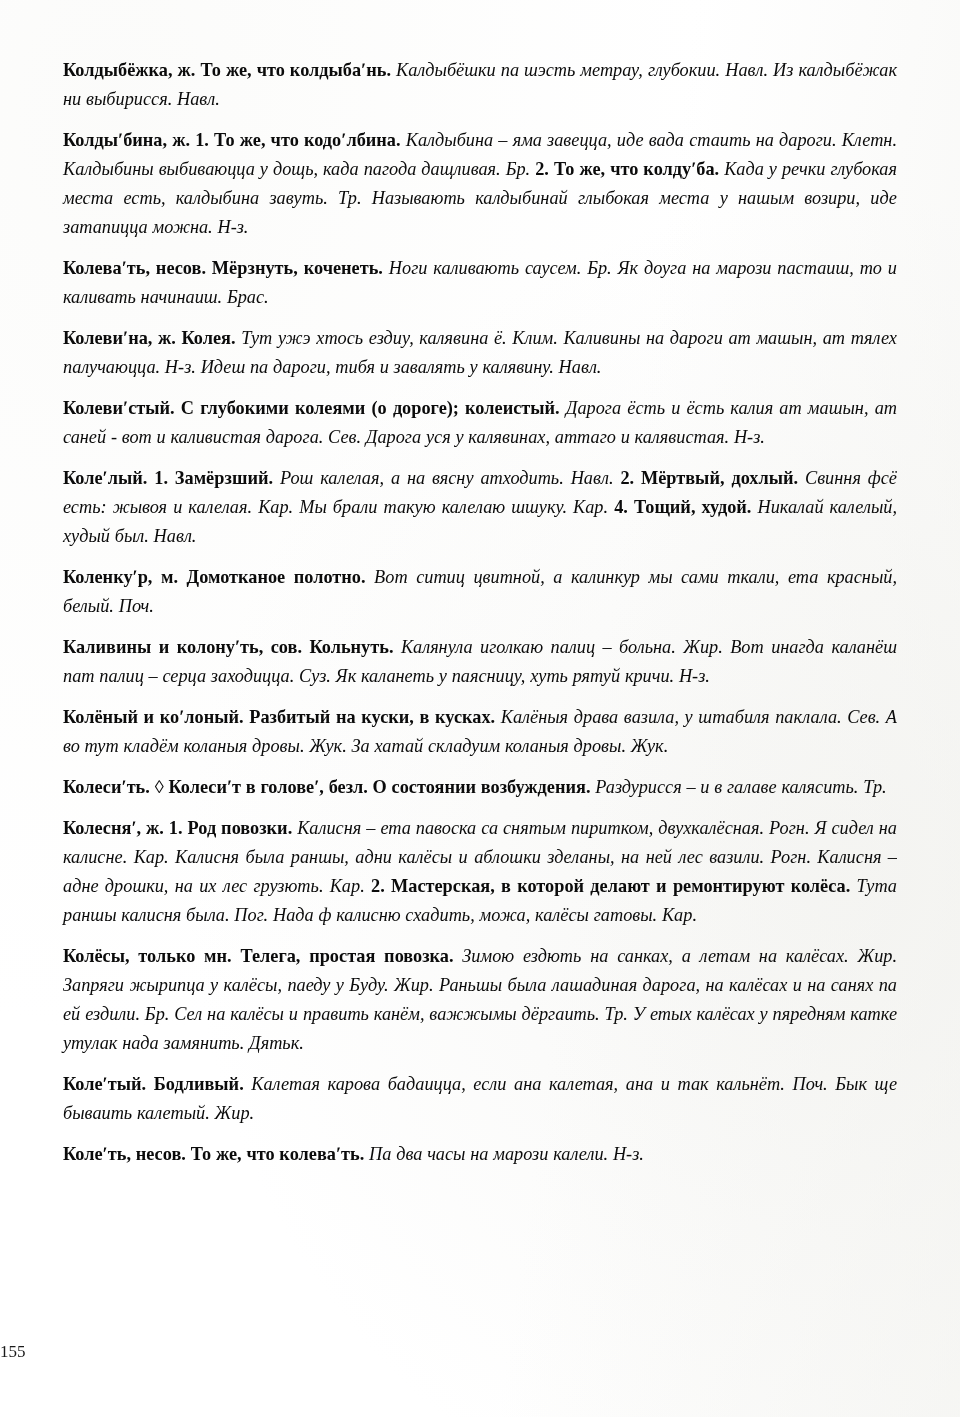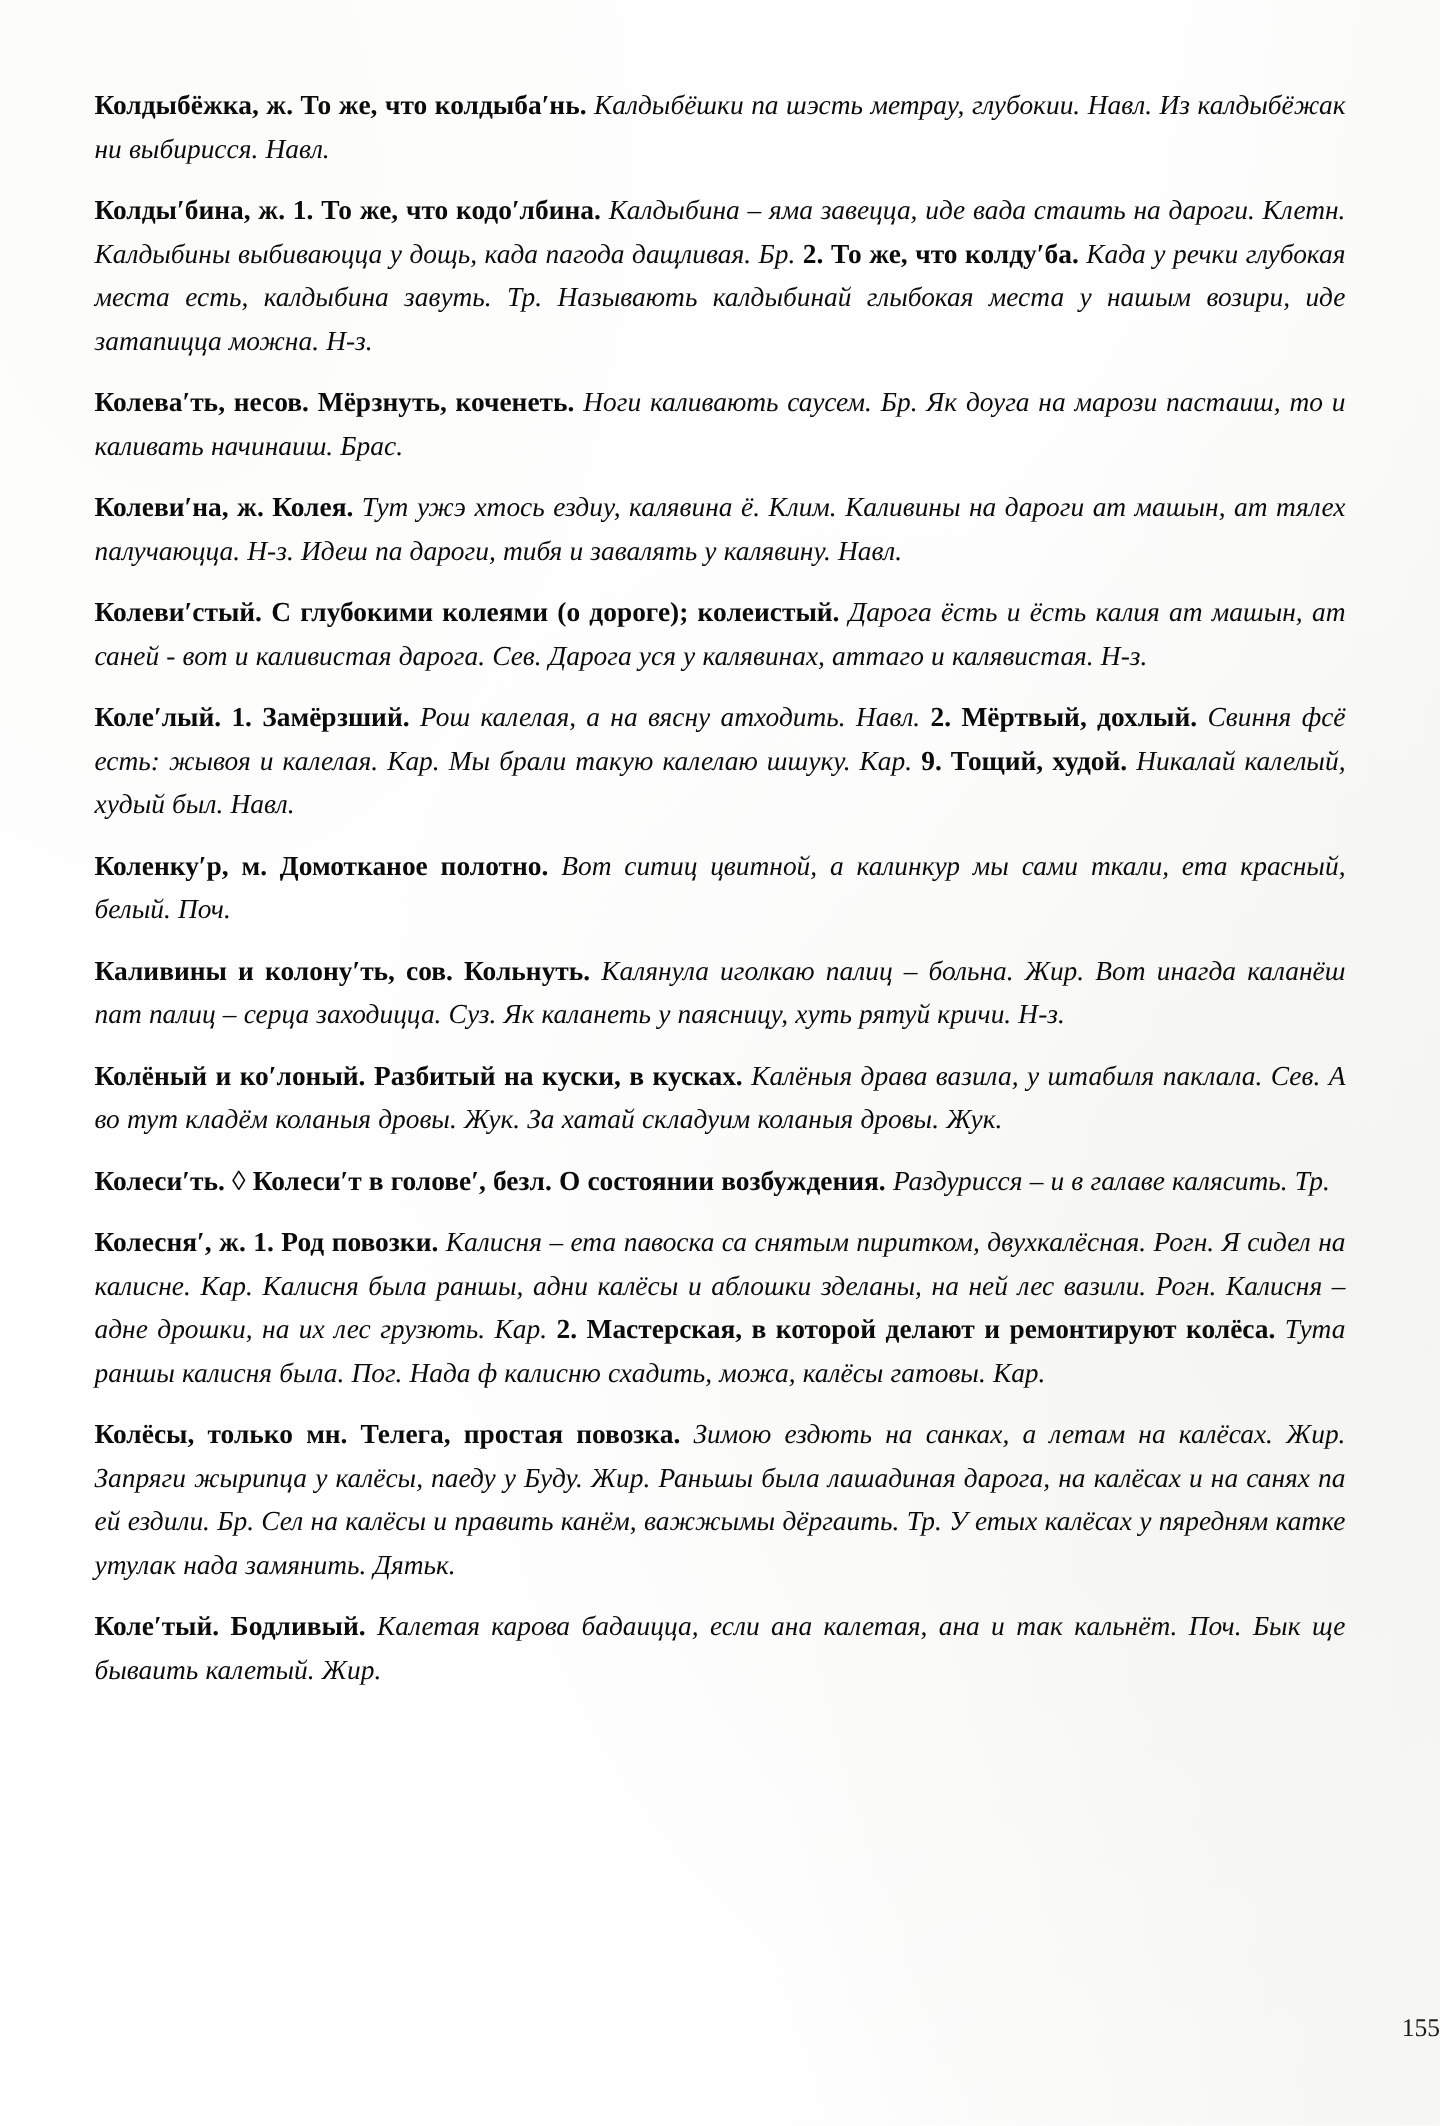--- a/index.html
+++ b/index.html
@@ -62,41 +62,42 @@
   .lozenge {
     font-weight: bold;
     font-style: normal;
   }
 
   .folio {
     position: absolute;
     left: 0;
     right: 0;
     top: 1340px;
-    text-align: right;
+    text-align: left;
     font-size: 17px;
     line-height: 24px;
     color: #1a1a1a;
     font-family: "Liberation Serif", "DejaVu Serif", serif;
   }
 </style>
 </head>
 <body>
 
 <div class="scan-tint"></div>
 
 <div class="page" id="entries-root">
     <p class="entry"><span class="b">Колдыбёжка, ж. То же, что колдыбаʹнь.</span> <span class="i">Калдыбёшки па шэсть метрау, глубокии. Навл. Из калдыбёжак ни выбирисся. Навл.</span></p>
     <p class="entry"><span class="b">Колдыʹбина, ж. 1. То же, что кодоʹлбина.</span> <span class="i">Калдыбина – яма завецца, иде вада стаить на дароги. Клетн. Калдыбины выбиваюцца у дощь, када пагода дащливая. Бр.</span> <span class="b">2. То же, что колдуʹба.</span> <span class="i">Када у речки глубокая места есть, калдыбина завуть. Тр. Называють калдыбинай глыбокая места у нашым возири, иде затапицца можна. Н-з.</span></p>
     <p class="entry"><span class="b">Колеваʹть, несов. Мёрзнуть, коченеть.</span> <span class="i">Ноги каливають саусем. Бр. Як доуга на марози пастаиш, то и каливать начинаиш. Брас.</span></p>
     <p class="entry"><span class="b">Колевиʹна, ж. Колея.</span> <span class="i">Тут ужэ хтось ездиу, калявина ё. Клим. Каливины на дароги ат машын, ат тялех палучаюцца. Н-з. Идеш па дароги, тибя и завалять у калявину. Навл.</span></p>
     <p class="entry"><span class="b">Колевиʹстый. С глубокими колеями (о дороге); колеистый.</span> <span class="i">Дарога ёсть и ёсть калия ат машын, ат саней - вот и каливистая дарога. Сев. Дарога уся у калявинах, аттаго и калявистая. Н-з.</span></p>
-    <p class="entry"><span class="b">Колеʹлый. 1. Замёрзший.</span> <span class="i">Рош калелая, а на вясну атходить. Навл.</span> <span class="b">2. Мёртвый, дохлый.</span> <span class="i">Свиння фсё есть: жывоя и калелая. Кар. Мы брали такую калелаю шшуку. Кар.</span> <span class="b">9. Тощий, худой.</span> <span class="i">Никалай калелый, худый был. Навл.</span></p>
+    <p class="entry"><span class="b">Колеʹлый. 1. Замёрзший.</span> <span class="i">Рош калелая, а на вясну атходить. Навл.</span> <span class="b">2. Мёртвый, дохлый.</span> <span class="i">Свиння фсё есть: жывоя и калелая. Кар. Мы брали такую калелаю шшуку. Кар.</span> <span class="b">4. Тощий, худой.</span> <span class="i">Никалай калелый, худый был. Навл.</span></p>
     <p class="entry"><span class="b">Коленкуʹр, м. Домотканое полотно.</span> <span class="i">Вот ситиц цвитной, а калинкур мы сами ткали, ета красный, белый. Поч.</span></p>
     <p class="entry"><span class="b">Каливины и колонуʹть, сов. Кольнуть.</span> <span class="i">Калянула иголкаю палиц – больна. Жир. Вот инагда каланёш пат палиц – серца заходицца. Суз. Як каланеть у паясницу, хуть рятуй кричи. Н-з.</span></p>
     <p class="entry"><span class="b">Колёный и коʹлоный. Разбитый на куски, в кусках.</span> <span class="i">Калёныя драва вазила, у штабиля паклала. Сев. А во  тут кладём коланыя дровы. Жук. За хатай складуим коланыя дровы. Жук.</span></p>
     <p class="entry"><span class="b">Колесиʹть.</span> <span class="lozenge">◊</span> <span class="b">Колесиʹт в головеʹ, безл. О состоянии возбуждения.</span> <span class="i">Раздурисся – и в галаве калясить. Тр.</span></p>
     <p class="entry"><span class="b">Колесняʹ, ж. 1. Род повозки.</span> <span class="i">Калисня – ета павоска  са снятым пиритком, двухкалёсная. Рогн. Я сидел на калисне. Кар. Калисня была раншы, адни калёсы и аблошки зделаны, на ней лес вазили. Рогн. Калисня – адне дрошки, на их лес грузють. Кар.</span> <span class="b">2. Мастерская, в которой делают и ремонтируют колёса.</span> <span class="i">Тута раншы калисня была. Пог. Нада ф калисню схадить, можа, калёсы гатовы. Кар.</span></p>
     <p class="entry"><span class="b">Колёсы, только мн. Телега, простая повозка.</span> <span class="i">Зимою ездють на санках, а летам на калёсах. Жир. Запряги жырипца у калёсы, паеду у Буду. Жир. Раньшы была лашадиная дарога, на калёсах и на санях па ей ездили. Бр. Сел на калёсы и править канём, важжымы дёргаить. Тр. У етых калёсах у пяредням катке утулак нада замянить. Дятьк.</span></p>
     <p class="entry"><span class="b">Колеʹтый. Бодливый.</span> <span class="i">Калетая карова бадаицца, если ана калетая, ана и так кальнёт. Поч. Бык ще бываить калетый. Жир.</span></p>
+    <p class="entry"><span class="b">Колеʹть, несов. То же, что колеваʹть.</span> <span class="i">Па два часы на марози калели. Н-з.</span></p>
   </div>
 
 <div class="folio">155</div>
 
 </body></html>

